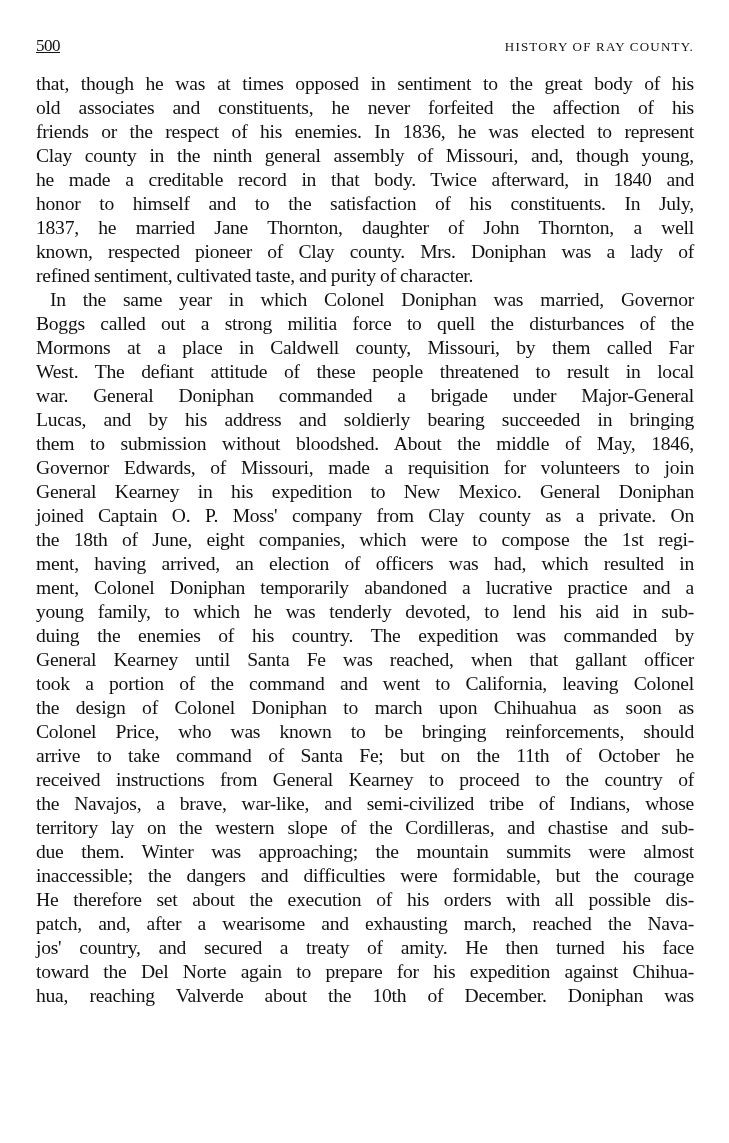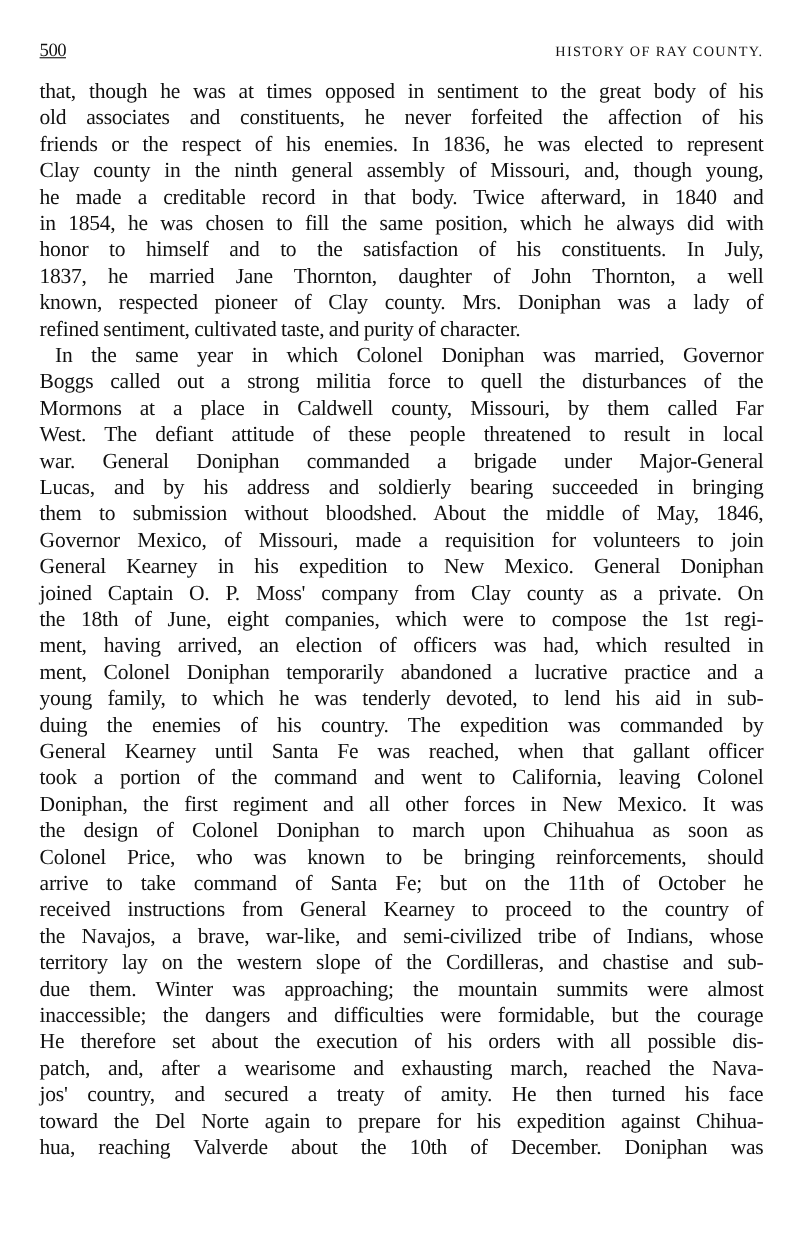--- a/index.html
+++ b/index.html
@@ -83,45 +83,43 @@
     <span class="header-title">HISTORY OF RAY COUNTY.</span>
   </div>
 
   <div class="body-text">
     <div class="paragraph" id="para-0">
         <span class="line">that, though he was at times opposed in sentiment to the great body of his</span>
         <span class="line">old associates and constituents, he never forfeited the affection of his</span>
         <span class="line">friends or the respect of his enemies. In 1836, he was elected to represent</span>
         <span class="line">Clay county in the ninth general assembly of Missouri, and, though young,</span>
         <span class="line">he made a creditable record in that body. Twice afterward, in 1840 and</span>
-        <span class="line">in 1854, he was chosen to fill the same position, which he always did with</span>
         <span class="line">honor to himself and to the satisfaction of his constituents. In July,</span>
         <span class="line">1837, he married Jane Thornton, daughter of John Thornton, a well</span>
         <span class="line">known, respected pioneer of Clay county. Mrs. Doniphan was a lady of</span>
         <span class="line last">refined sentiment, cultivated taste, and purity of character.</span>
       </div>
     <div class="paragraph" id="para-1">
         <span class="line indent">In the same year in which Colonel Doniphan was married, Governor</span>
         <span class="line">Boggs called out a strong militia force to quell the disturbances of the</span>
         <span class="line">Mormons at a place in Caldwell county, Missouri, by them called Far</span>
         <span class="line">West. The defiant attitude of these people threatened to result in local</span>
         <span class="line">war. General Doniphan commanded a brigade under Major-General</span>
         <span class="line">Lucas, and by his address and soldierly bearing succeeded in bringing</span>
         <span class="line">them to submission without bloodshed. About the middle of May, 1846,</span>
-        <span class="line">Governor Mexico, of Missouri, made a requisition for volunteers to join</span>
+        <span class="line">Governor Edwards, of Missouri, made a requisition for volunteers to join</span>
         <span class="line">General Kearney in his expedition to New Mexico. General Doniphan</span>
         <span class="line">joined Captain O. P. Moss' company from Clay county as a private. On</span>
         <span class="line">the 18th of June, eight companies, which were to compose the 1st regi-</span>
         <span class="line">ment, having arrived, an election of officers was had, which resulted in</span>
         <span class="line">ment, Colonel Doniphan temporarily abandoned a lucrative practice and a</span>
         <span class="line">young family, to which he was tenderly devoted, to lend his aid in sub-</span>
         <span class="line">duing the enemies of his country. The expedition was commanded by</span>
         <span class="line">General Kearney until Santa Fe was reached, when that gallant officer</span>
         <span class="line">took a portion of the command and went to California, leaving Colonel</span>
-        <span class="line">Doniphan, the first regiment and all other forces in New Mexico. It was</span>
         <span class="line">the design of Colonel Doniphan to march upon Chihuahua as soon as</span>
         <span class="line">Colonel Price, who was known to be bringing reinforcements, should</span>
         <span class="line">arrive to take command of Santa Fe; but on the 11th of October he</span>
         <span class="line">received instructions from General Kearney to proceed to the country of</span>
         <span class="line">the Navajos, a brave, war-like, and semi-civilized tribe of Indians, whose</span>
         <span class="line">territory lay on the western slope of the Cordilleras, and chastise and sub-</span>
         <span class="line">due them. Winter was approaching; the mountain summits were almost</span>
         <span class="line">inaccessible; the dangers and difficulties were formidable, but the courage</span>
         <span class="line">He therefore set about the execution of his orders with all possible dis-</span>
         <span class="line">patch, and, after a wearisome and exhausting march, reached the Nava-</span>

